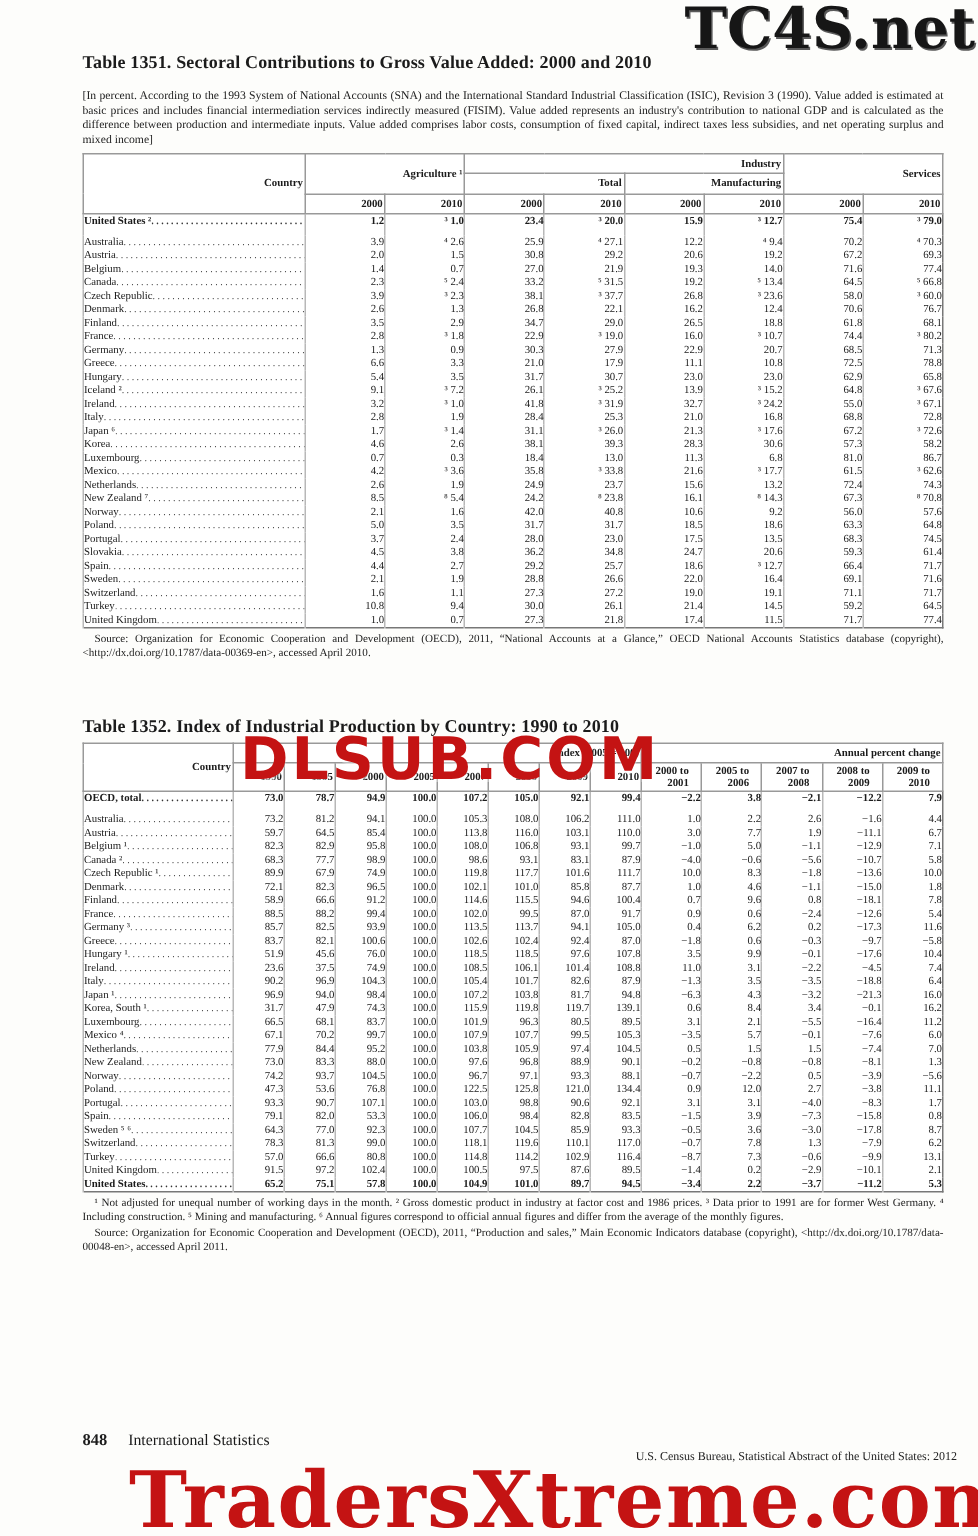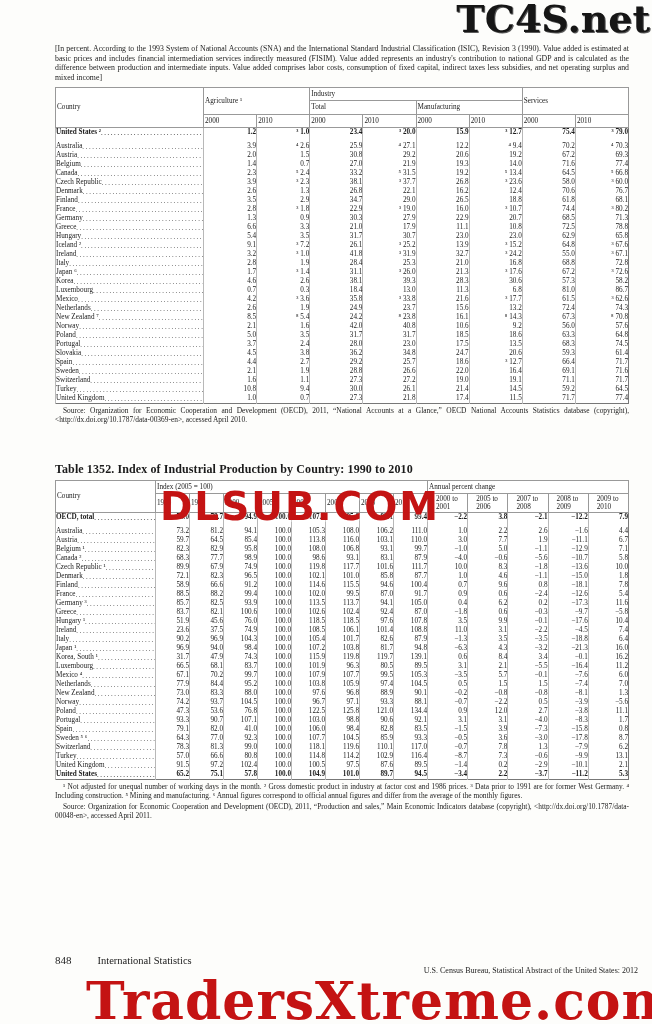--- a/index.html
+++ b/index.html
@@ -7,55 +7,56 @@
     width:652px;height:1024px;position:relative;overflow:hidden;
     background:#fdfdfb;color:#1b1b1b;
     font-family:"Liberation Serif","DejaVu Serif",serif;
   }
   .page{position:absolute;left:55px;top:34px;width:574px}
 
   .t-title{font-size:12px;font-weight:bold;margin:0 0 3px 0;letter-spacing:.1px}
   .t-sub{font-size:7.8px;line-height:1.22;text-align:justify;margin:10px 0 5px 0;color:#222}
 
   table.data-table{width:100%;border-collapse:collapse;table-layout:fixed;border:1px solid #777;background:#fff}
-  .data-table th{font-weight:normal;text-align:left;vertical-align:middle;border:1px solid #999;padding:2px 1px;font-size:7.2px;line-height:1.15;color:#1b1b1b}
+  .data-table th{font-weight:bold;text-align:right;vertical-align:middle;border:1px solid #999;padding:2px 1px;font-size:7.2px;line-height:1.15;color:#1b1b1b}
   .data-table th.chg{padding:1px 8px;line-height:1.12}
   .data-table tbody td{border-left:1px solid #b8b8b8;height:9px;line-height:9px;padding:0;font-size:7.2px;vertical-align:middle}
   td.nm{text-align:right;padding-right:7px}
   td.cc{border-left:none;padding-left:2px}
   .cwrap{display:flex;align-items:flex-end}
   .cn{white-space:nowrap}
   .ld{flex:1;overflow:hidden;white-space:nowrap;color:#333;font-size:6.6px}
   .ld::after{content:" . . . . . . . . . . . . . . . . . . . . . . . . . . . . . . . . . . . . . . . . . . . . ."}
   tr.b{font-weight:bold}
   tr.gap td{padding-bottom:5px}
 
   .fn{font-size:7.4px;line-height:1.22;margin:2px 0 0 0;text-indent:8px;text-align:justify;color:#222}
   .sec2{margin-top:38px}
 
   .page-footer{position:absolute;top:950px;left:55px;white-space:nowrap}
-  .pnum{font-weight:normal;font-size:11px;margin-right:26px}
+  .pnum{font-weight:bold;font-size:11px;margin-right:14px}
   .psec{font-size:10.5px}
   .census{position:absolute;top:966px;right:14px;font-size:8px;color:#222;z-index:1}
 
   .wm{position:absolute;font-weight:bold;white-space:nowrap;z-index:5;pointer-events:none}
   .wm-top{top:-4px;right:2px;font-size:38px;font-family:"DejaVu Serif",serif;color:#161616;text-shadow:1px 1px 0 #5a5a5a}
   .wm-mid{top:484px;left:160px;font-size:39px;font-family:"DejaVu Sans",sans-serif;font-weight:800;color:#c41313;letter-spacing:2px;text-shadow:0 2px 0 rgba(255,255,255,.35)}
   .wm-bottom{top:970px;left:86px;font-size:52px;font-family:"DejaVu Serif",serif;color:#c41313;letter-spacing:1px;text-shadow:0 1px 0 rgba(255,255,255,.4)}
 </style>
 </head>
 <body>
 
 <div class="wm wm-top">TC4S.net</div>
 <div class="wm wm-mid">DLSUB.COM</div>
 <div class="wm wm-bottom">TradersXtreme.com</div>
 
 <div class="page">
 
   <section>
+    <h2 class="t-title">Table 1351. Sectoral Contributions to Gross Value Added: 2000 and 2010</h2>
     <p class="t-sub">[In percent. According to the 1993 System of National Accounts (SNA) and the International Standard Industrial Classification (ISIC), Revision 3 (1990). Value added is estimated at basic prices and includes financial intermediation services indirectly measured (FISIM). Value added represents an industry's contribution to national GDP and is calculated as the difference between production and intermediate inputs. Value added comprises labor costs, consumption of fixed capital, indirect taxes less subsidies, and net operating surplus and mixed income]</p>
     <table class="data-table">
       <colgroup>
         <col style="width:148px">
         <col span="8">
       </colgroup>
       <thead>
         <tr>
           <th rowspan="3">Country</th>
           <th colspan="2" rowspan="2">Agriculture ¹</th>
@@ -1079,21 +1080,21 @@
           </tr>
           <tr>
             <td class="cc">
               <div class="cwrap">
                 <span class="cn">Spain</span>
                 <span class="ld"></span>
               </div>
             </td>
             <td class="nm">79.1</td>
             <td class="nm">82.0</td>
-            <td class="nm">41.0</td>
+            <td class="nm">53.3</td>
             <td class="nm">100.0</td>
             <td class="nm">106.0</td>
             <td class="nm">98.4</td>
             <td class="nm">82.8</td>
             <td class="nm">83.5</td>
             <td class="nm">−1.5</td>
             <td class="nm">3.9</td>
             <td class="nm">−7.3</td>
             <td class="nm">−15.8</td>
             <td class="nm">0.8</td>

